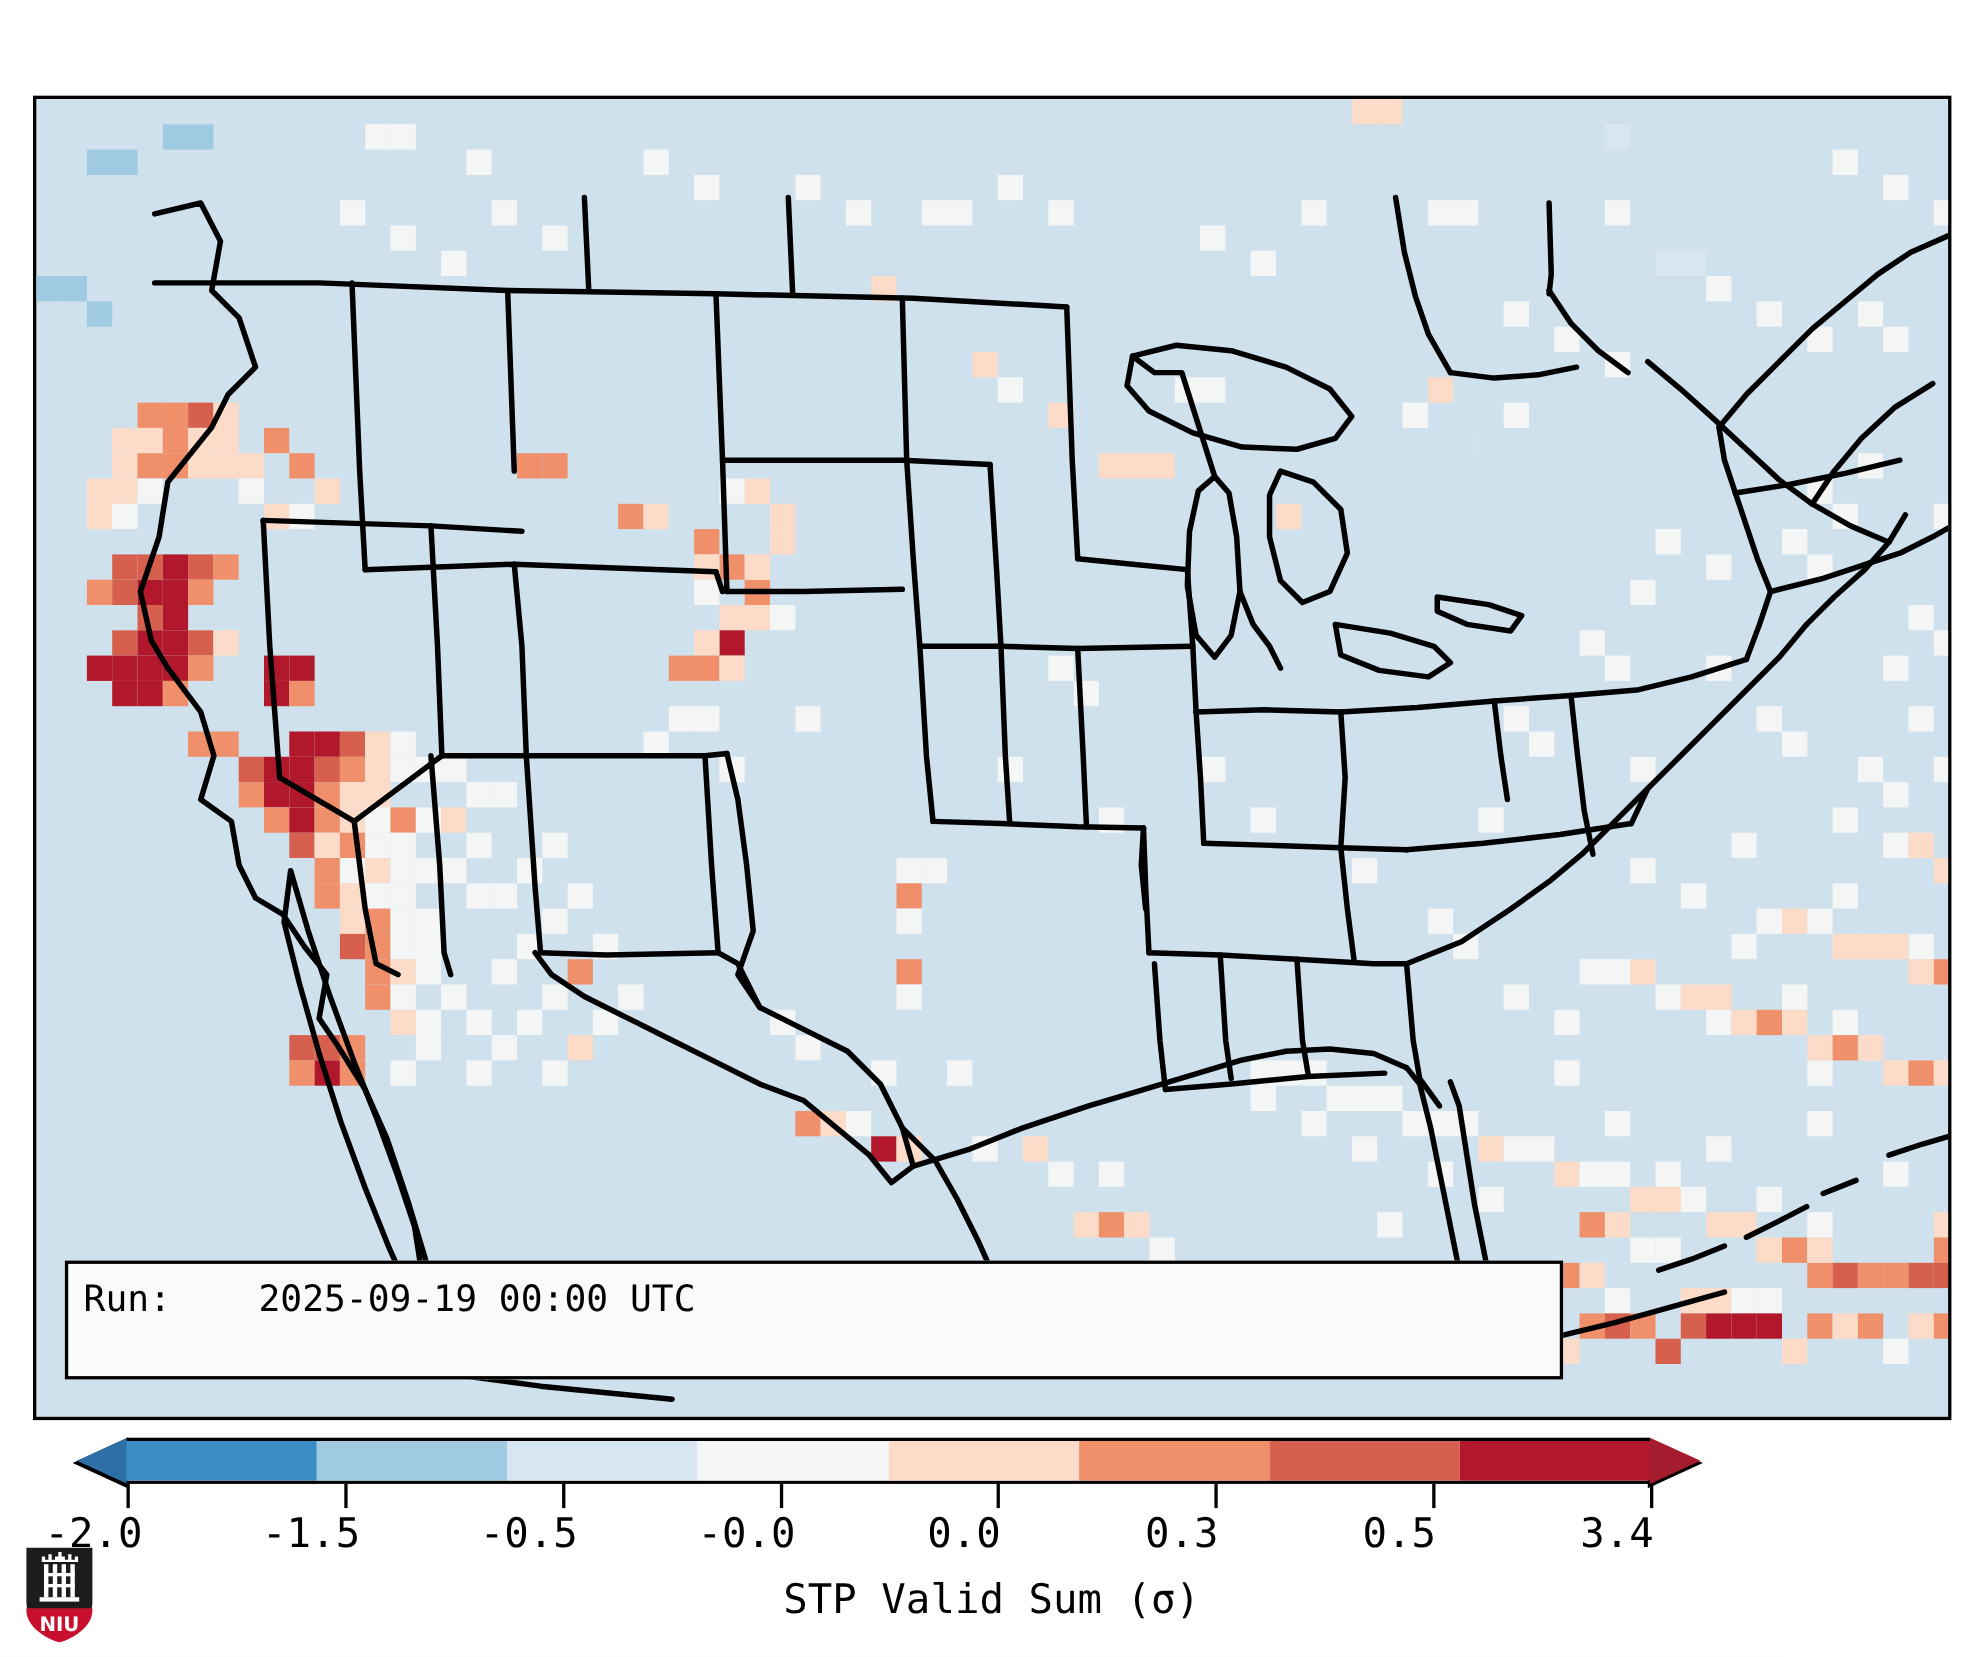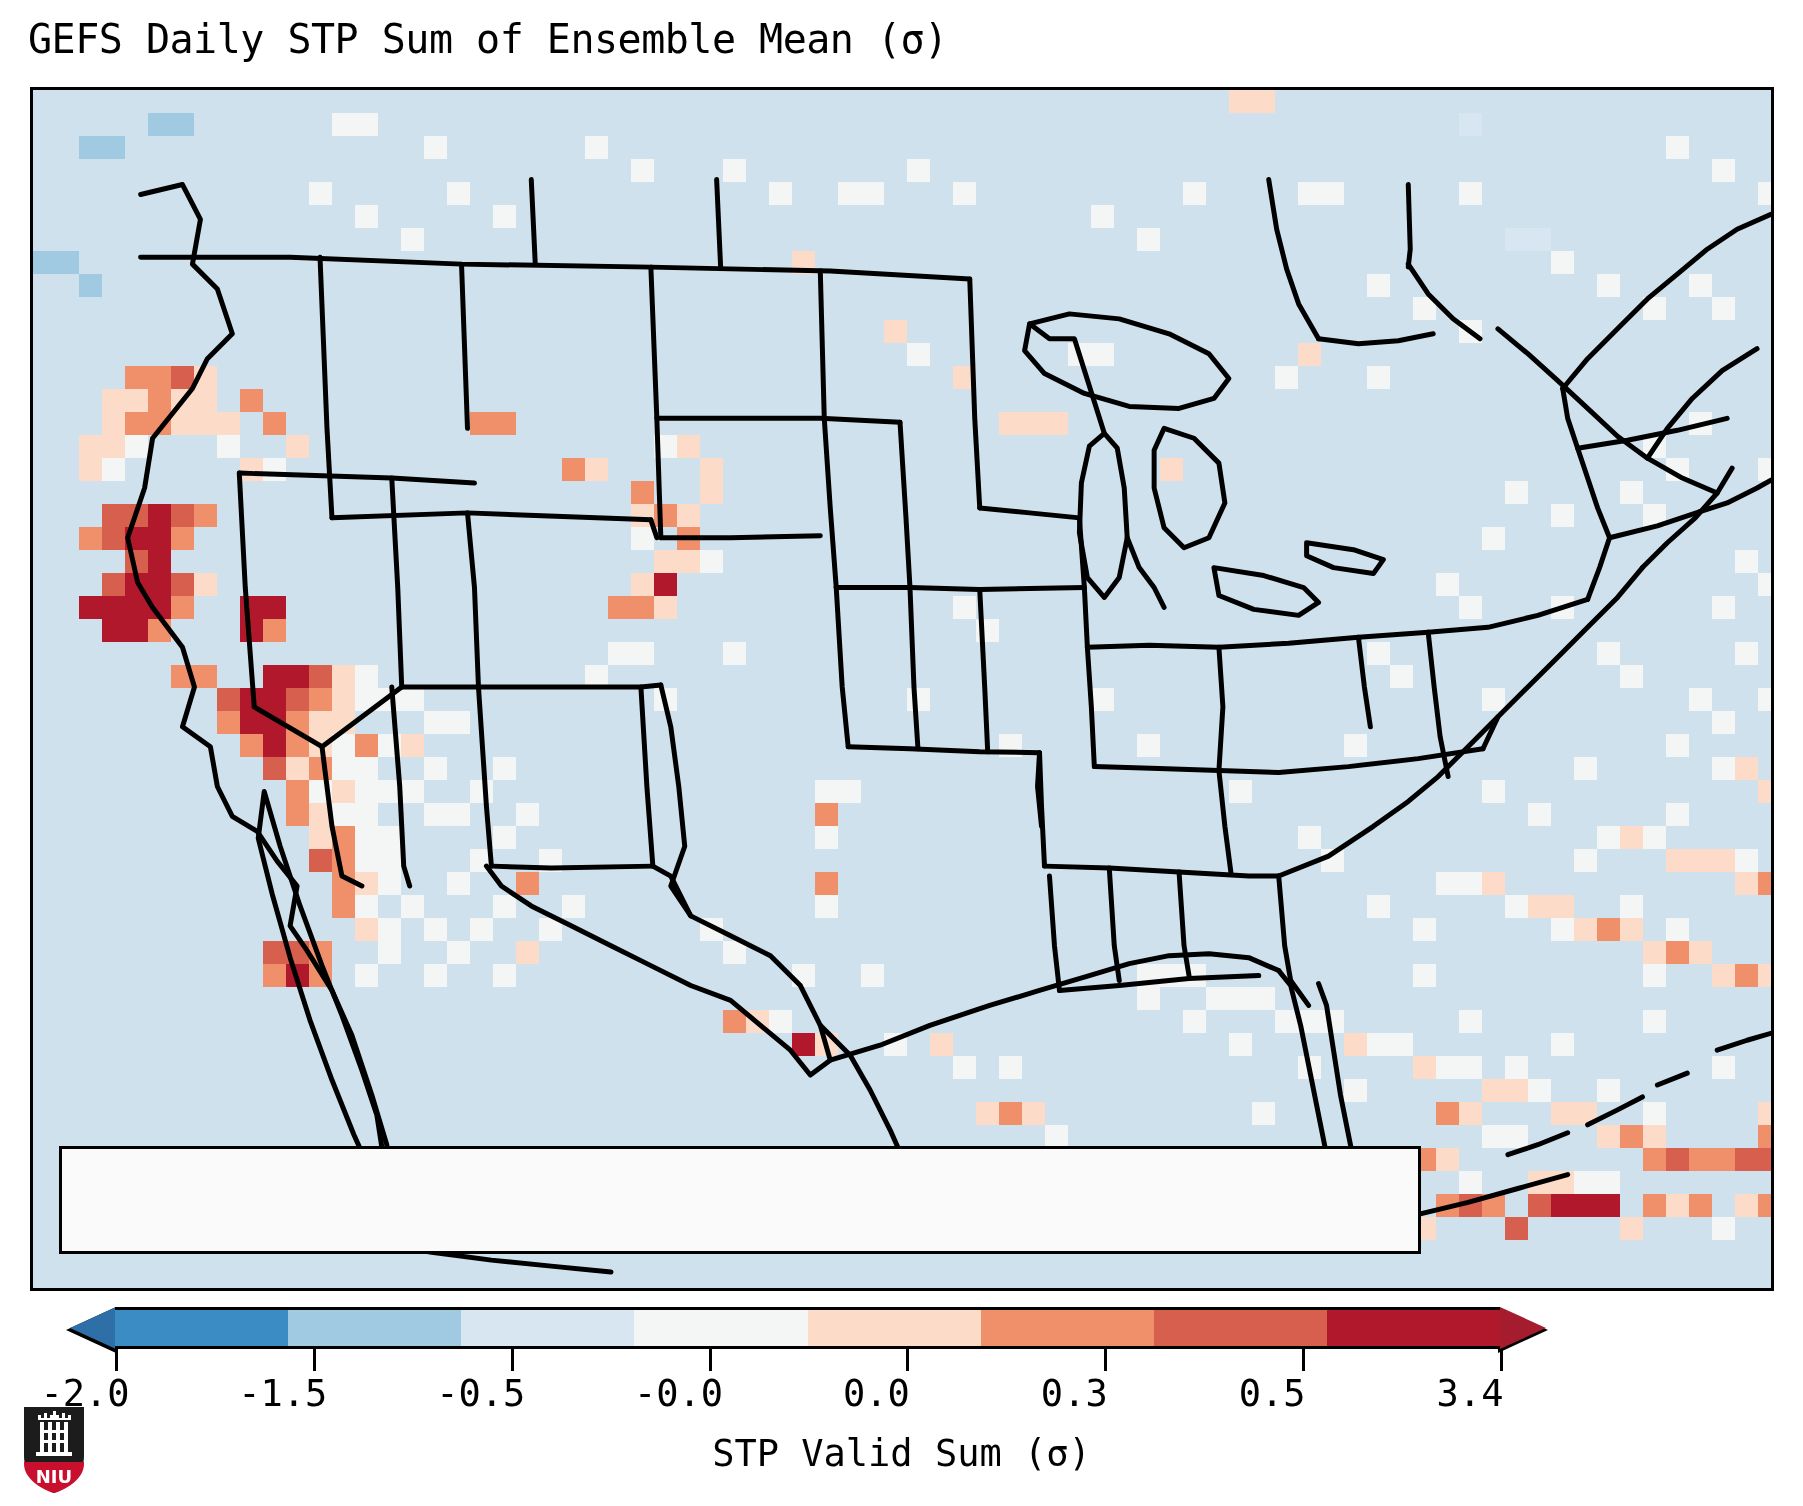--- a/index.html
+++ b/index.html
@@ -52,21 +52,20 @@
     font-family:"DejaVu Sans Mono","Liberation Mono",monospace;}
 
   
   #niu{position:absolute;left:16px;top:1404px;width:76px;height:92px;}
 </style>
 </head>
 <body>
 
 <div id="root">
 
-  <div id="title">GEFS Daily STP Sum of Ensemble Mean (σ)</div>
 
   <div id="map-frame">
     <div id="grid-layer">
         <div class="cell" style="left: 46px; top: 46px; width: 23px; height: 23px; background: rgb(159, 202, 225);"></div>
         <div class="cell" style="left: 69px; top: 46px; width: 23px; height: 23px; background: rgb(159, 202, 225);"></div>
         <div class="cell" style="left: 115px; top: 23px; width: 23px; height: 23px; background: rgb(159, 202, 225);"></div>
         <div class="cell" style="left: 138px; top: 23px; width: 23px; height: 23px; background: rgb(159, 202, 225);"></div>
         <div class="cell" style="left: 0px; top: 161px; width: 23px; height: 23px; background: rgb(159, 202, 225);"></div>
         <div class="cell" style="left: 23px; top: 161px; width: 23px; height: 23px; background: rgb(159, 202, 225);"></div>
         <div class="cell" style="left: 46px; top: 184px; width: 23px; height: 23px; background: rgb(159, 202, 225);"></div>
@@ -658,20 +657,21 @@
         <path d="M1390 1130 L1440 1118 L1490 1104 L1540 1090"></path>
         <path d="M1690 965 L1720 955 L1744 948"></path>
 
         <path d="M352 1160 L400 1168 L460 1176 L520 1182 L580 1188"></path>
         <path d="M790 940 L820 970 L840 1005 L860 1045 L880 1090 L900 1130"></path>
       </g>
     </svg>
   </div>
 
   <div id="annot">
+    <div class="annot-line">Run:    2025-09-19 00:00 UTC</div>
   </div>
 
   <div id="cbar-wrap">
     <div class="cap" id="cap-left-out"></div>
     <div class="cap" id="cap-left"></div>
     <div class="cap" id="cap-right-out"></div>
     <div class="cap" id="cap-right"></div>
     <div id="cbar-body">
         <div class="seg" style="background: rgb(59, 140, 196); flex: 1 1 0px;"></div>
         <div class="seg" style="background: rgb(159, 202, 225); flex: 1 1 0px;"></div>

